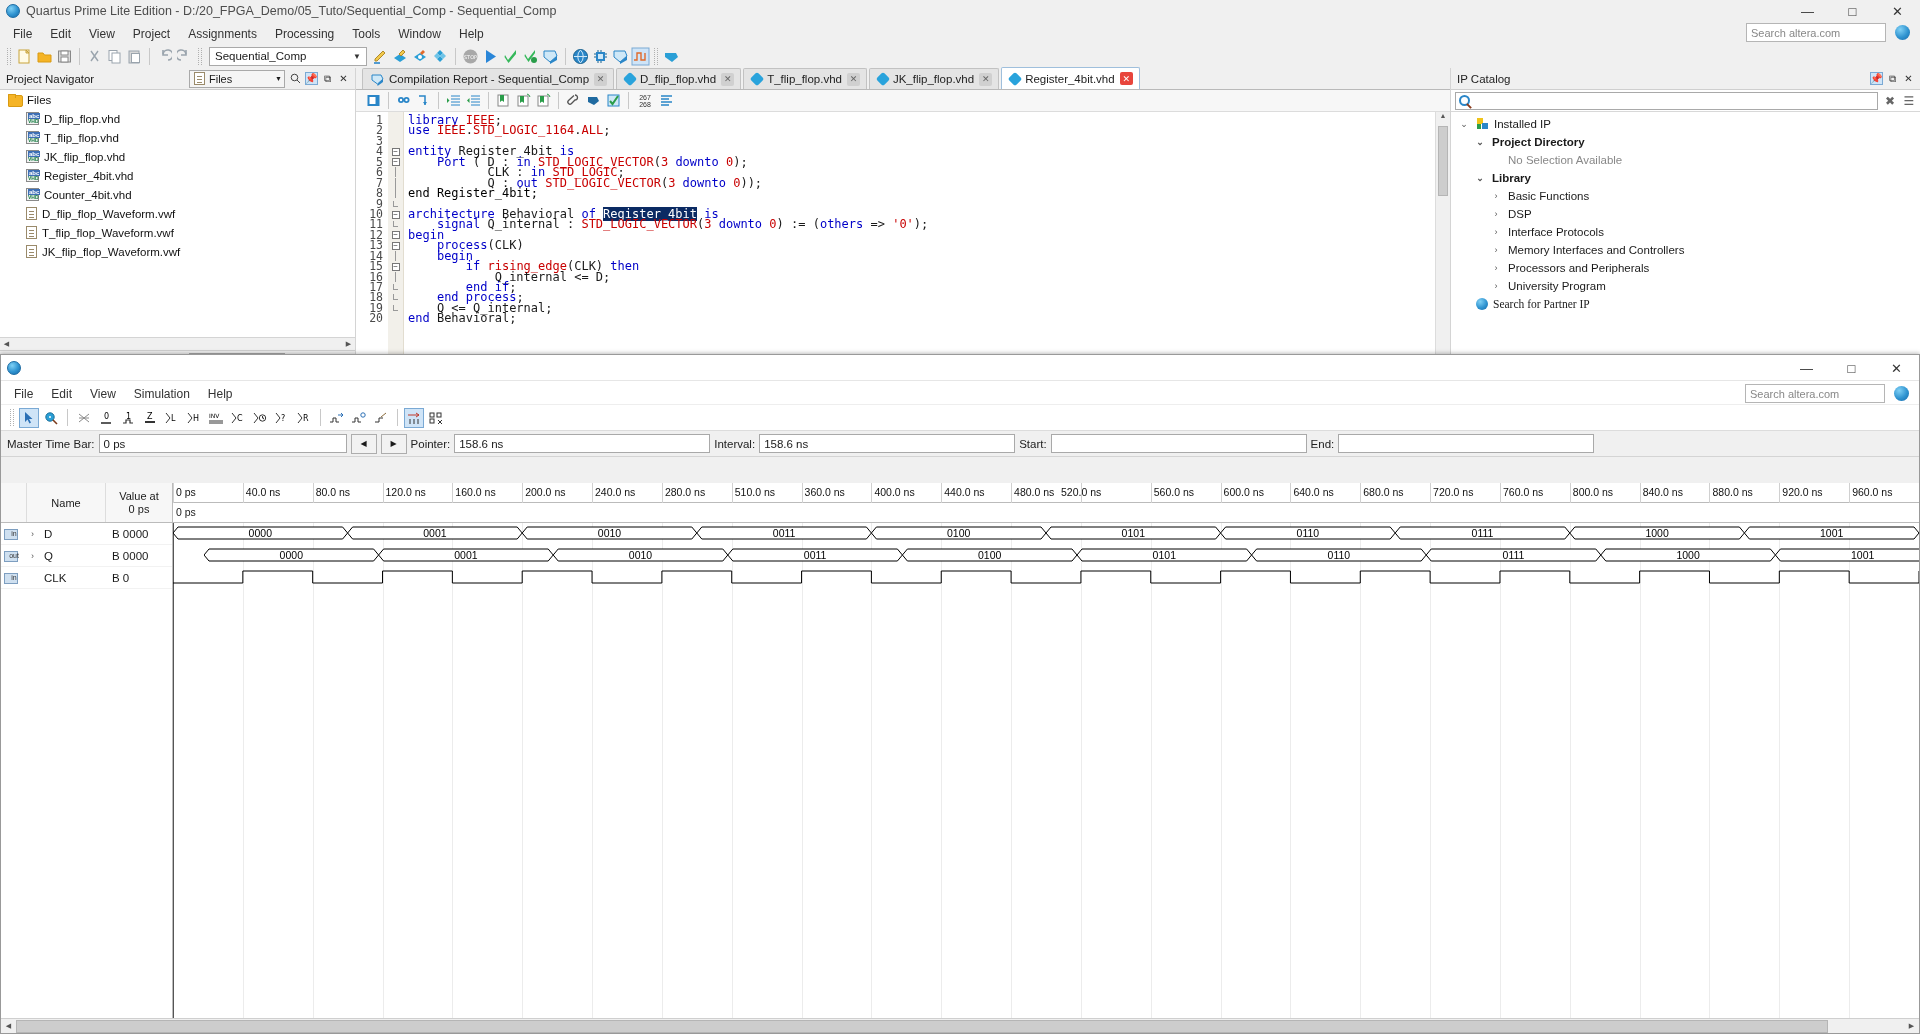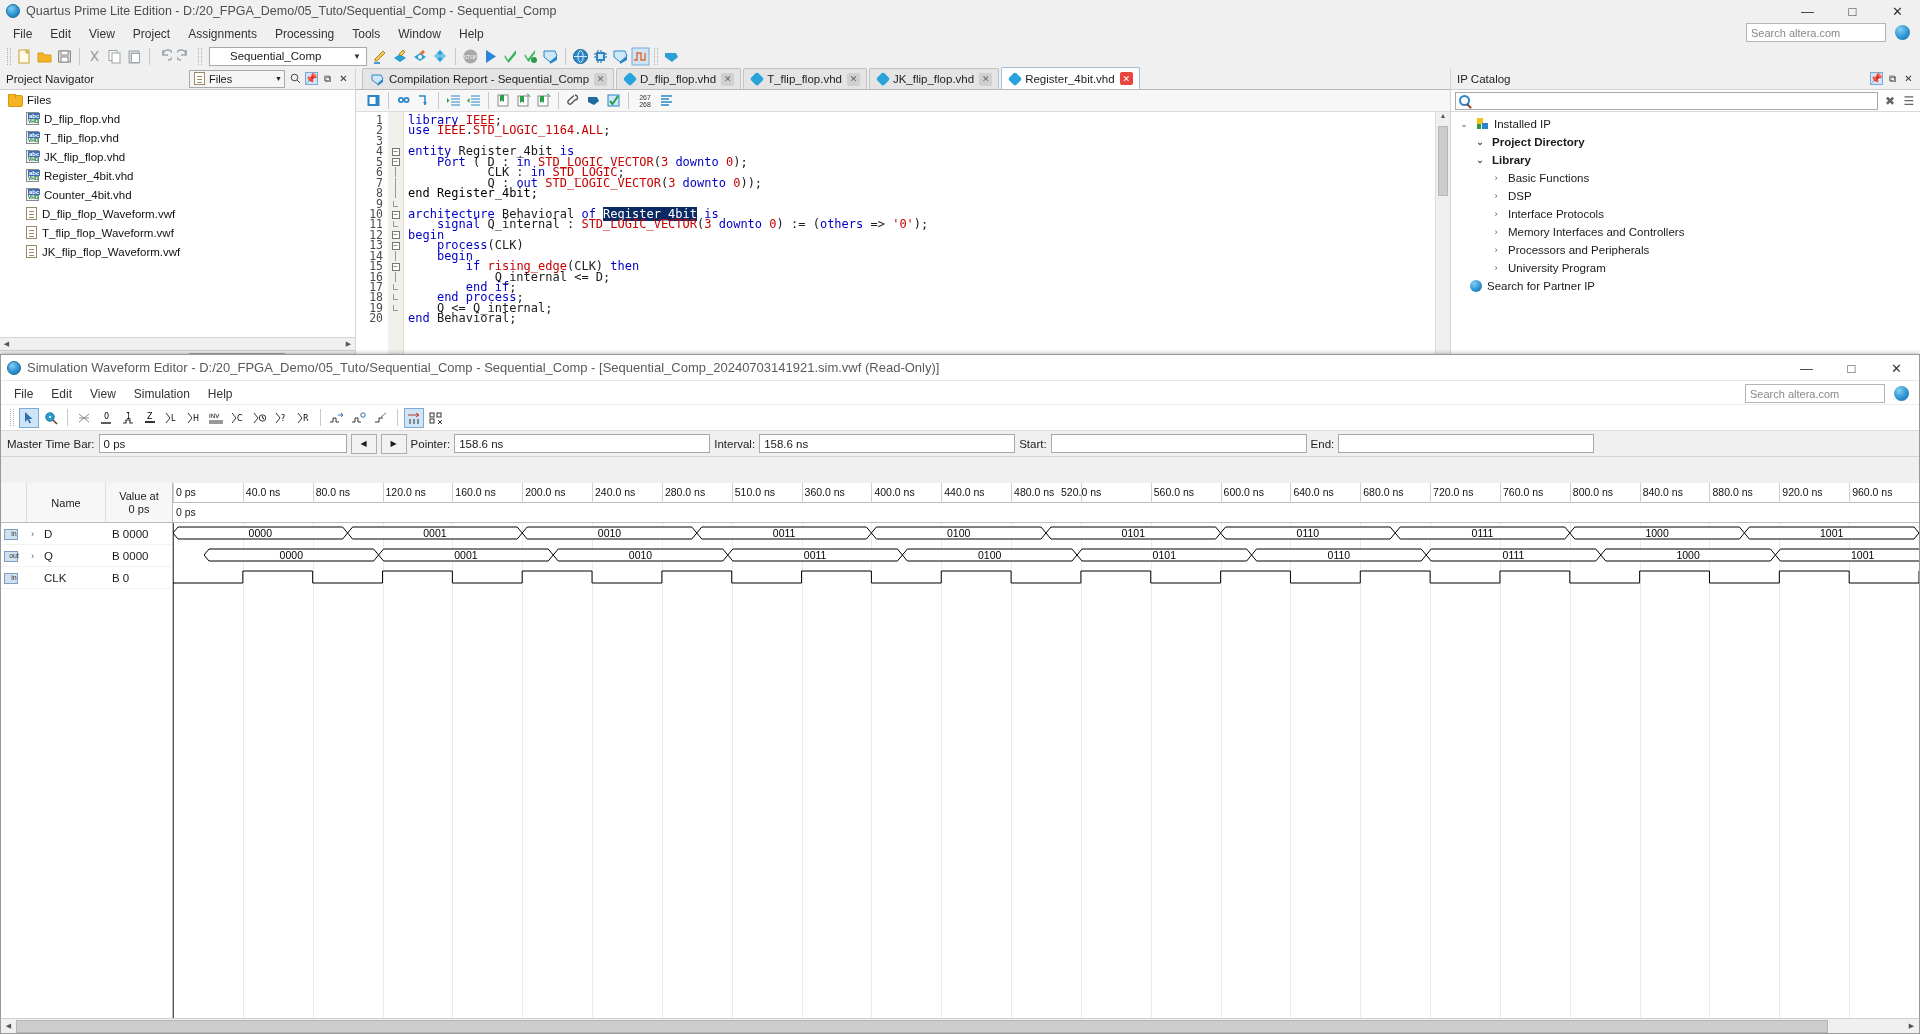--- a/index.html
+++ b/index.html
@@ -42,21 +42,21 @@
   .search-globe { position: absolute; right: 10px; top: 3px; width: 15px; height: 15px; border-radius: 50%;
     background: radial-gradient(circle at 35% 30%, #7fd0f5 0%, #2f93d0 55%, #1668a8 100%); }
 
   .toolbar { height: 24px; display: flex; align-items: center; background: #f0f0f0; padding-left: 4px; gap: 1px; }
   .tb-sep { width: 1px; height: 17px; background: #c8c8c8; margin: 0 4px; }
   .tb-grip { width: 4px; height: 17px; border-left: 1px dotted #b0b0b0; border-right: 1px dotted #b0b0b0; margin: 0 3px; }
   .ico { width: 19px; height: 19px; display: inline-flex; align-items: center; justify-content: center; }
   .ico svg { display: block; }
   .proj-combo {
     width: 158px; height: 19px; border: 1px solid #a9a9a9; background: #fff;
-    display: flex; align-items: center; padding: 0 2px 0 20px; font-size: 11.5px; margin: 0 3px;
+    display: flex; align-items: center; padding: 0 2px 0 5px; font-size: 11.5px; margin: 0 3px;
   }
   .proj-combo .txt { flex: 1; }
   .proj-combo .arr { width: 14px; text-align: center; font-size: 8px; color: #333; }
 
   
   .panels { position: absolute; top: 68px; left: 0; right: 0; bottom: 0; display: flex; }
   .pnav { width: 356px; display: flex; flex-direction: column; border-right: 1px solid #d4d4d4; }
 
   .pnl-head {
     height: 22px; display: flex; align-items: center; background: #f0f0f0;
@@ -743,20 +743,24 @@
                   <rect x="1" y="1" width="6" height="6" fill="#f0c419"></rect>
                   <rect x="6" y="6" width="6" height="6" fill="#2a86c8"></rect>
                   <rect x="1" y="7" width="4" height="5" fill="#2a9d4a"></rect>
                 </svg></span>
               <span>Installed IP</span>
             </div>
             <div class="ip-row bold" style="padding-left: 22px;">
               <span class="tw">⌄</span>
               <span>Project Directory</span>
             </div>
+            <div class="ip-row grey" style="padding-left: 38px;">
+              <span class="tw"></span>
+              <span>No Selection Available</span>
+            </div>
             <div class="ip-row bold" style="padding-left: 22px;">
               <span class="tw">⌄</span>
               <span>Library</span>
             </div>
             <div class="ip-row" style="padding-left: 38px;">
               <span class="tw">›</span>
               <span>Basic Functions</span>
             </div>
             <div class="ip-row" style="padding-left: 38px;">
               <span class="tw">›</span>
@@ -771,36 +775,35 @@
               <span>Memory Interfaces and Controllers</span>
             </div>
             <div class="ip-row" style="padding-left: 38px;">
               <span class="tw">›</span>
               <span>Processors and Peripherals</span>
             </div>
             <div class="ip-row" style="padding-left: 38px;">
               <span class="tw">›</span>
               <span>University Program</span>
             </div>
-            <div class="ip-row" style="">
+            <div class="ip-row" style="padding-left: 6px; font-family: Liberation Serif, serif;">
               <span class="tw"></span>
               <span class="globe-sm"></span>
               <span>Search for Partner IP</span>
             </div>
           </div>
       </div>
 
     </div>
   </div>
 
   <div class="swe">
 
     <div class="titlebar">
       <div class="globe"></div>
-      <div class="tb-title">Simulation Waveform Editor - D:/20_FPGA_Demo/05_Tuto/Sequential_Comp - Sequential_Comp - [Sequential_Comp_20240703141921.sim.vwf (Read-Only)]</div>
       <div class="wincontrols">
         <div class="wc">—</div>
         <div class="wc">□</div>
         <div class="wc close">✕</div>
       </div>
     </div>
 
     <div class="menubar">
       <div class="mi">File</div>
       <div class="mi">Edit</div>

